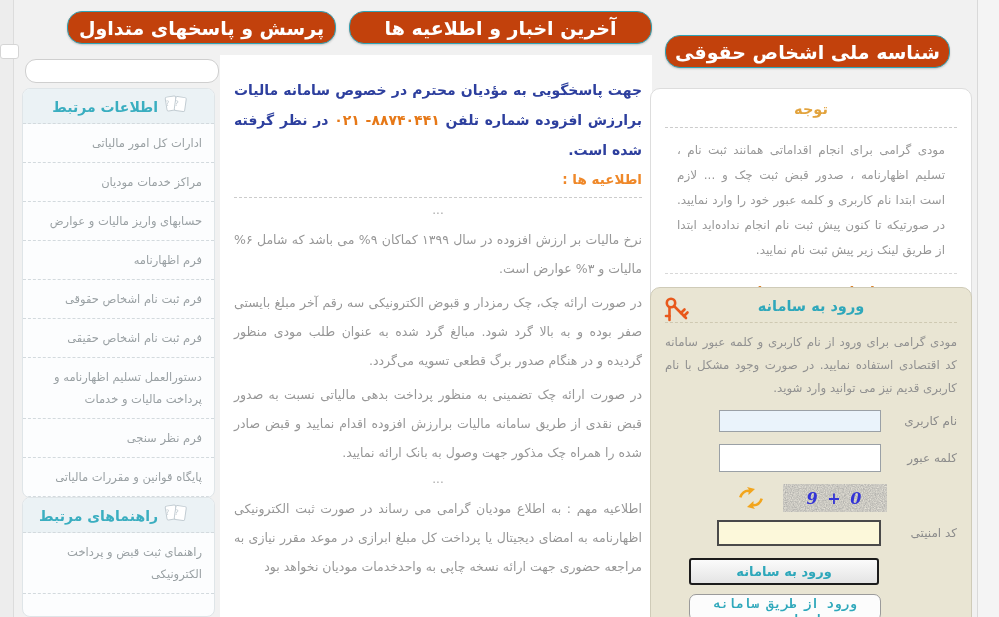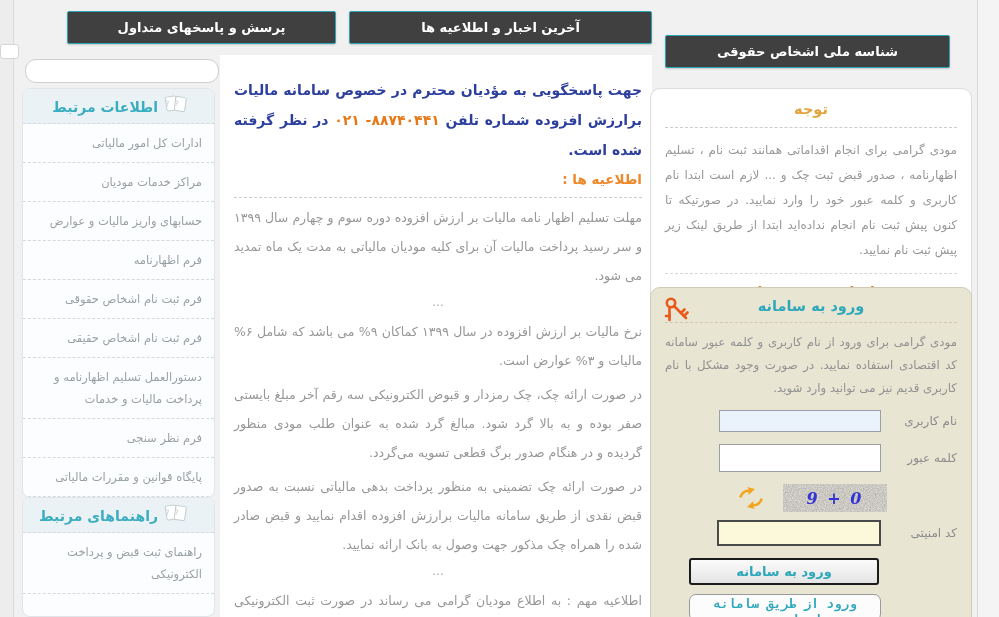--- a/index.html
+++ b/index.html
@@ -7,22 +7,22 @@
         direction:rtl;font-family:"DejaVu Sans",sans-serif;}
 
   
   .edge-left{position:absolute;left:0;top:0;width:13px;height:617px;background:#ededed;border-right:1px solid #dcdcdc;}
   .corner-box{position:absolute;left:0;top:44px;width:17px;height:13px;background:#fff;border:1px solid #d5d5d5;border-radius:3px;z-index:3;}
   .edge-right{position:absolute;right:0;top:0;width:21px;height:617px;background:#f4f4f4;border-left:1px solid #d9d9d9;}
 
   
   .topbar{position:absolute;top:0;right:21px;left:14px;height:55px;display:flex;align-items:center;gap:13px;
           padding-right:28px;box-sizing:border-box;}
-  .top-btn{height:33px;line-height:32px;background:#404040;border:1px solid #2fa3b6;border-radius:2px;color:#fff;
-           font-weight:bold;font-size:13px;text-align:center;box-shadow:0 1px 2px rgba(0,0,0,.18);cursor:pointer;box-sizing:border-box;}
+  .top-btn{height:33px;line-height:32px;background:#c2410c;border:1px solid #2fa3b6;border-radius:15px;color:#fff;
+           font-weight:bold;font-size:19px;text-align:center;box-shadow:0 1px 2px rgba(0,0,0,.18);cursor:pointer;box-sizing:border-box;}
 
   
   .search{position:absolute;left:25px;top:59px;width:176px;height:22px;border:1px solid #cfcfcf;border-radius:11px;
           background:#fff;outline:none;padding:0 8px;font-family:inherit;}
   .side-card{position:absolute;left:22px;width:193px;background:#fcfdfe;border:1px solid #dfe5e8;border-radius:8px;
              box-sizing:border-box;overflow:hidden;}
   #side-card-0{top:88px;}
   #side-card-1{top:497px;height:120px;}
   .side-head{background:#ebf2f5;padding:9px 24px 7px 8px;border-bottom:1px dashed #d3dade;display:flex;align-items:center;}
   .side-head svg{margin-left:5px;margin-top:-5px;flex:none;}
@@ -36,21 +36,21 @@
   .heading .phone{color:#e67817;}
   .ann-title{color:#ef8829;font-weight:bold;font-size:13.5px;margin:4px 0 10px;}
   .dashed{border-top:1px dashed #ccc;height:0;}
   .para{color:#979797;font-size:12.5px;line-height:29px;text-align:justify;margin:5px 0 0;}
   .dots{color:#aaa;text-align:center;font-size:12px;line-height:20px;margin-top:2px;}
 
   
   .notice-card{position:absolute;left:650px;top:88px;width:322px;background:#fff;border:1px solid #ddd;border-radius:10px;
                box-sizing:border-box;padding:0 14px;}
   .notice-title{text-align:center;color:#e2a33d;font-weight:bold;font-size:14.5px;padding:12px 0 10px;}
-  .notice-body{color:#989898;font-size:12px;line-height:25px;text-align:justify;margin:10px 0;}
+  .notice-body{color:#989898;font-size:12px;line-height:25px;text-align:justify;margin:10px 12px;}
   .notice-link{text-align:center;font-weight:bold;font-size:14px;padding:10px 0;border-top:1px dashed #d8d8d8;cursor:pointer;}
   .link-orange{color:#d9822b;}
   .link-red{color:#bb3e2a;}
 
   
   .login-card{position:absolute;left:650px;top:287px;width:322px;background:#e9e5d3;border:1px solid #cfcbb8;
               border-radius:10px;box-sizing:border-box;padding:0 14px 12px;}
   .keys-icon{position:absolute;left:10px;top:7px;}
   .login-title{text-align:center;color:#2fa8bb;font-weight:bold;font-size:14.5px;padding:10px 0 8px;}
   .login-card .dashed{border-color:#cfc9b2;}
@@ -127,21 +127,20 @@
         </div>
         <div class="side-item">راهنمای ثبت قبض و پرداخت الکترونیکی</div>
       </section>
     </aside>
 
   <main class="content">
     <p class="heading"><span>جهت پاسخگویی به مؤدیان محترم در خصوص سامانه مالیات برارزش افزوده شماره تلفن </span><span class="phone">۸۸۷۴۰۴۴۱- ۰۲۱</span><span> در نظر گرفته شده است.</span></p>
     <div class="ann-title">اطلاعیه ها :</div>
     <div class="dashed"></div>
     <div id="blocks">
-        <p class="para">مهلت تسلیم اظهار نامه مالیات بر ارزش افزوده دوره سوم و چهارم سال ۱۳۹۹ و سر رسید پرداخت مالیات آن برای کلیه مودیان مالیاتی به مدت یک ماه تمدید می شود.</p>
         <div class="dots">...</div>
         <p class="para">نرخ مالیات بر ارزش افزوده در سال ۱۳۹۹ کماکان ۹% می باشد که شامل ۶% مالیات و ۳% عوارض است.</p>
         <p class="para">در صورت ارائه چک، چک رمزدار و قبوض الکترونیکی سه رقم آخر مبلغ بایستی صفر بوده و به بالا گرد شود. مبالغ گرد شده به عنوان طلب مودی منظور گردیده و در هنگام صدور برگ قطعی تسویه می‌گردد.</p>
         <p class="para">در صورت ارائه چک تضمینی به منظور پرداخت بدهی مالیاتی نسبت به صدور قبض نقدی از طریق سامانه مالیات برارزش افزوده اقدام نمایید و قبض صادر شده را همراه چک مذکور جهت وصول به بانک ارائه نمایید.</p>
         <div class="dots">...</div>
         <p class="para">اطلاعیه مهم : به اطلاع مودیان گرامی می رساند در صورت ثبت الکترونیکی اظهارنامه به امضای دیجیتال یا پرداخت کل مبلغ ابرازی در موعد مقرر نیازی به مراجعه حضوری جهت ارائه نسخه چاپی به واحدخدمات مودیان نخواهد بود</p>
       </div>
   </main>
 
   <section class="notice-card">

